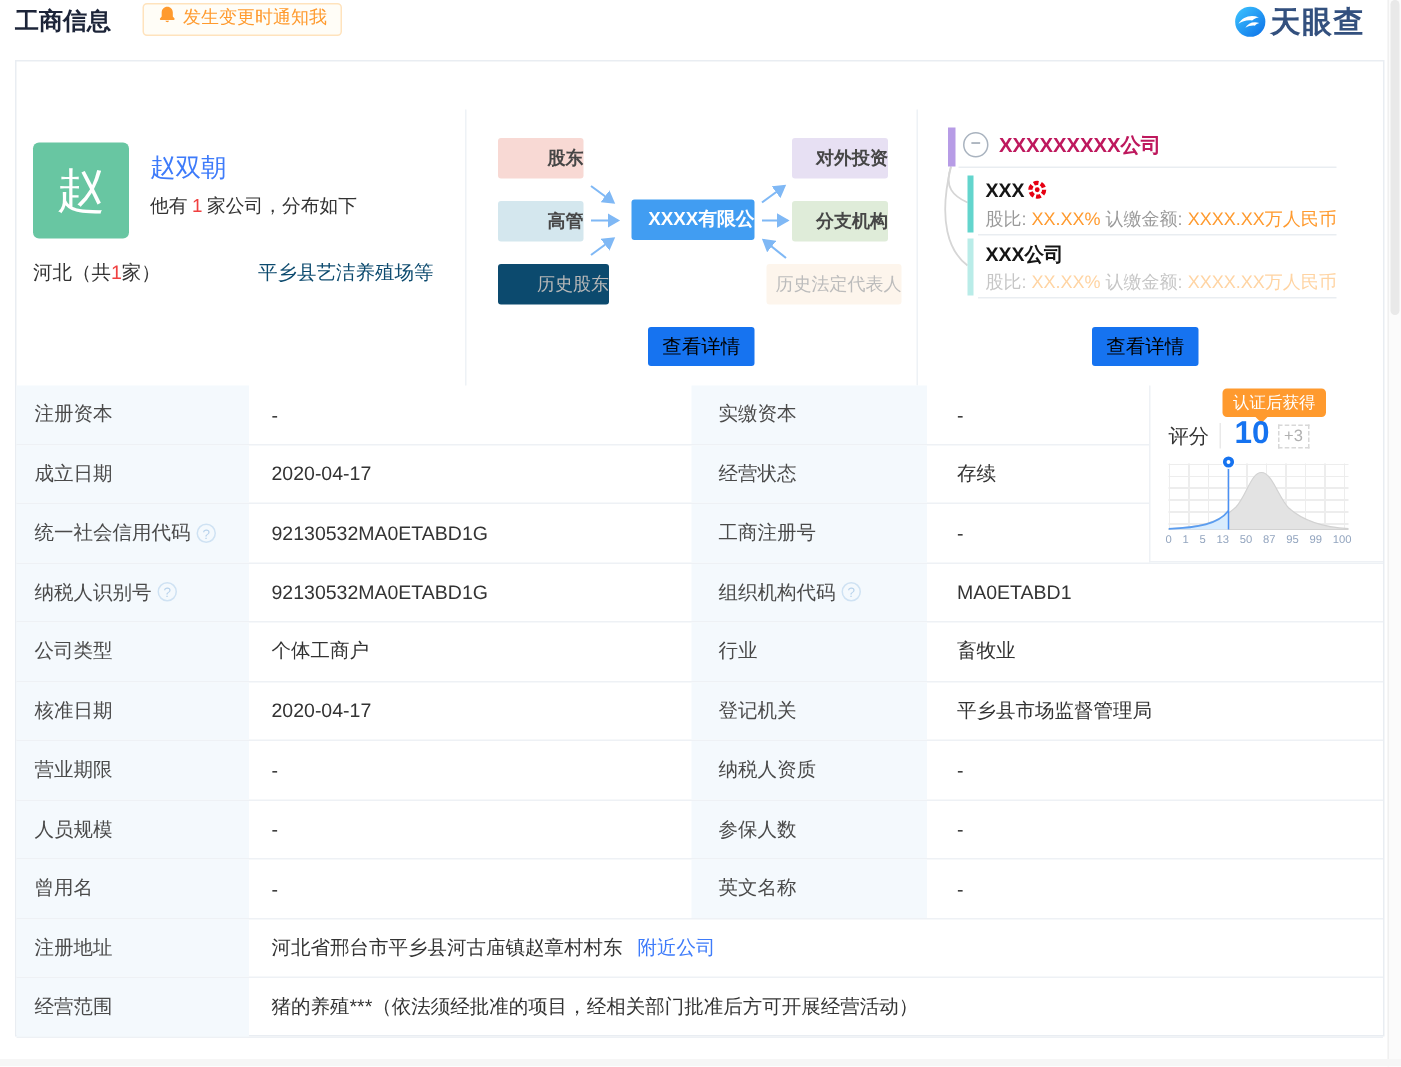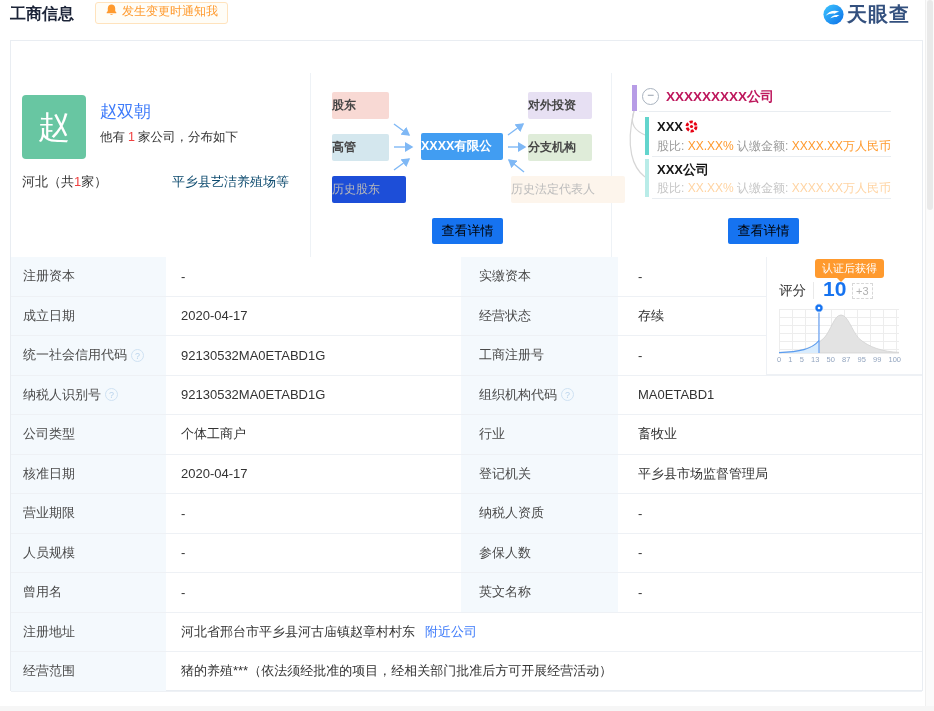--- a/index.html
+++ b/index.html
@@ -30,29 +30,29 @@
   .col3{left:601px;width:310px;}
   
   .avatar{position:absolute;left:11px;top:22px;width:64px;height:64px;background:#68c6a2;
     border-radius:4px;color:#fff;font-size:32px;text-align:center;line-height:64px;}
   .op-name{position:absolute;left:89px;top:27px;font-size:17px;color:#3e7bfa;cursor:pointer;}
   .op-desc{position:absolute;left:89px;top:56px;font-size:12.5px;color:#333;}
   .red{color:#f04040;margin:0 3px;}
   .op-region{position:absolute;left:11px;top:100px;font-size:13px;color:#333;}
   .op-company{position:absolute;left:161px;top:100px;font-size:13px;color:#0c4a6e;cursor:pointer;}
   
-  .obox{position:absolute;height:27px;line-height:27px;text-align:left;font-size:12px;
+  .obox{position:absolute;height:27px;line-height:27px;text-align:right;font-size:12px;
     font-weight:bold;color:#464646;border-radius:2px;cursor:pointer;}
   .ob-gd{left:20px;top:19px;width:57px;background:#f8d9d4;}
   .ob-gg{left:20px;top:61px;width:57px;background:#d4e7ee;}
-  .ob-hs{left:20px;top:103px;width:74px;background:#1d4ed8;color:#b8b8b8;font-weight:normal;}
+  .ob-hs{left:20px;top:103px;width:74px;background:#0c4a6e;color:#b8b8b8;font-weight:normal;}
   .ob-center{left:109px;top:60px;width:82px;background:#419df2;color:#fff;font-size:12.5px;}
   .ob-tz{left:216px;top:19px;width:64px;background:#e7e0f3;}
   .ob-fz{left:216px;top:61px;width:64px;background:#dfecd9;}
-  .ob-hf{left:199px;top:103px;width:114px;background:#fdf5ec;color:#bcbcbc;font-weight:normal;}
+  .ob-hf{left:199px;top:103px;width:90px;background:#fdf5ec;color:#bcbcbc;font-weight:normal;}
   .detail-btn{position:absolute;top:145px;width:71px;height:26px;background:#1673f0;color:#000000;
     font-size:13px;text-align:center;line-height:26px;border-radius:2px;cursor:pointer;}
   .btn-org{left:120px;}
   .btn-eq{left:116px;}
   .arrows{position:absolute;left:0;top:0;}
   
   .eq-rootbar{position:absolute;left:20px;top:12px;width:5px;height:26px;background:#b79ce6;}
   .eq-minus{position:absolute;left:30px;top:15px;width:15px;height:15px;border:1px solid #a9b3bf;
     border-radius:50%;color:#8a96a4;font-size:12px;line-height:13px;text-align:center;cursor:pointer;}
   .eq-root-name{position:absolute;left:54px;top:15px;font-size:13.5px;font-weight:bold;color:#be185d;}

